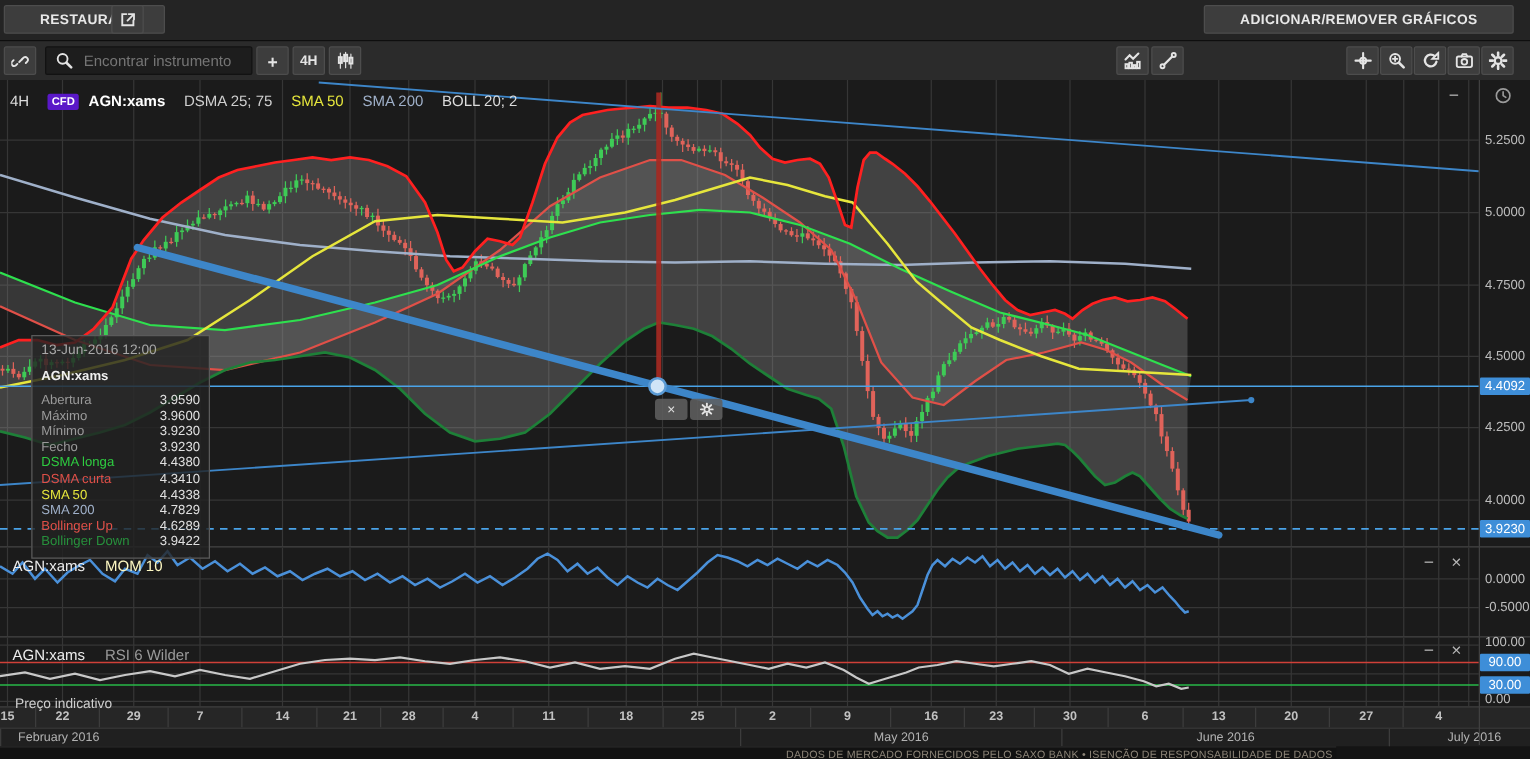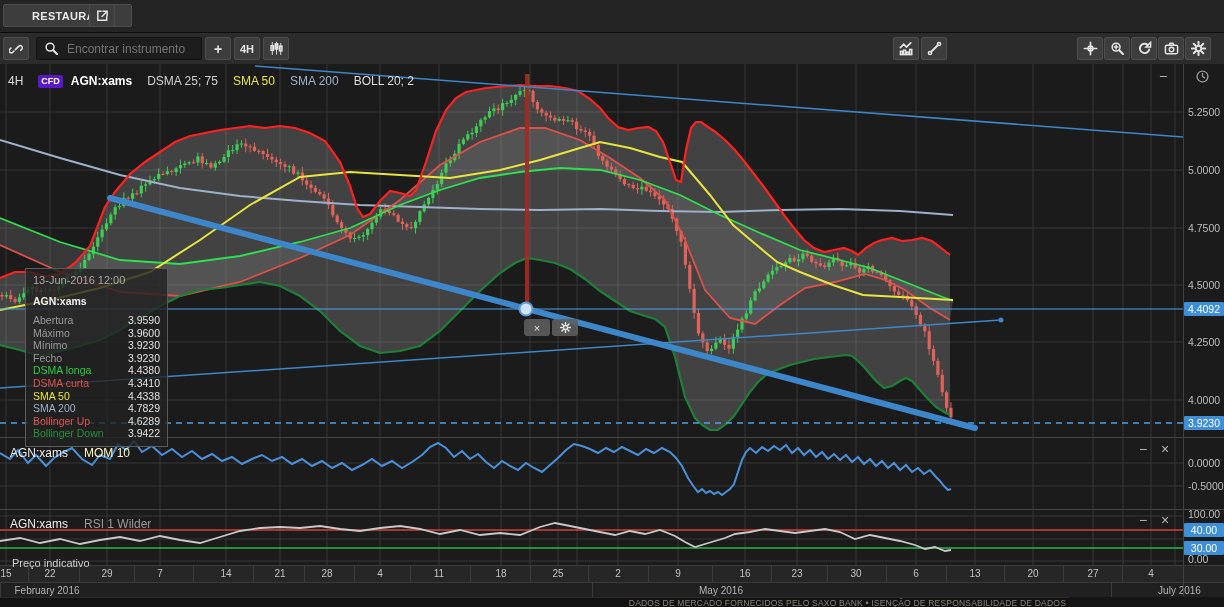--- a/index.html
+++ b/index.html
@@ -44,21 +44,21 @@
   #tooltip .date{color:#a8a8a8;margin-bottom:9px;font-size:11px;}
   #tooltip .sym{color:#f0f0f0;font-weight:bold;margin-bottom:7px;}
   #tooltip .row{display:flex;justify-content:space-between;line-height:12.6px;}
   #tooltip .row .v{color:#e0e0e0;}
   
   #anno-buttons{left:524px;top:319px;z-index:9;display:flex;gap:2px;}
   #anno-buttons div{width:26px;height:17px;background:rgba(95,95,95,.88);border-radius:3px;display:flex;
                     align-items:center;justify-content:center;color:#e0e0e0;font-size:11px;}
   
   #axis-days{left:0;top:565px;width:1224px;height:16px;background:#262626;border-top:1px solid #3e3e3e;z-index:3;}
-  .day-label{position:absolute;top:2px;transform:translateX(-50%);color:#c2c2c2;font-size:10px;font-weight:normal;}
+  .day-label{position:absolute;top:2px;transform:translateX(-50%);color:#c2c2c2;font-size:10px;font-weight:bold;}
   .day-sep{position:absolute;top:0;width:1px;height:16px;background:#3c3c3c;}
   #axis-months{left:0;top:582px;width:1224px;height:14px;background:#202020;border-top:1px solid #3a3a3a;z-index:3;}
   .month-cell{position:absolute;top:0;height:14px;border-left:1px solid #3c3c3c;box-sizing:border-box;
               display:flex;align-items:center;justify-content:center;color:#b2b2b2;font-size:10px;}
   #bottombar{left:0;top:597px;width:1069px;height:10px;background:#121212;border-top:1px solid #2a2a2a;z-index:3;}
   #disclaimer{position:absolute;right:3px;top:0px;font-size:8.5px;color:#8d8578;letter-spacing:.2px;}
   #preco-indicativo{left:12px;top:557px;z-index:10;font-size:11px;color:#cfcfcf;}
 </style>
 </head>
 <body>
@@ -126,20 +126,21 @@
   </defs>
 </svg>
 
 <div id="topbar" class="abs">
   <div class="tbtn" style="left:3px;">RESTAURAR</div>
   <div class="tbtn" style="left:89px;width:26px;padding:0;">
     <svg class="icon" viewBox="0 0 16 16">
         <use href="#i-popout"></use>
       </svg>
   </div>
+  <div class="tbtn" style="right:13px;">ADICIONAR/REMOVER GRÁFICOS</div>
 </div>
 
 <div id="toolbar" class="abs">
   <div class="ibtn" style="left:3px;">
     <svg class="icon" viewBox="0 0 16 16">
         <use href="#i-link"></use>
       </svg>
   </div>
   <div id="searchbox">
     <svg class="icon" style="margin:0 6px 0 7px;" viewBox="0 0 16 16">
@@ -822,21 +823,21 @@
       <line x1="0" y1="516" x2="1183" y2="516" stroke="#363636" stroke-width="1"></line>
       <line x1="0" y1="539" x2="1183" y2="539" stroke="#363636" stroke-width="1"></line>
       <line x1="0" y1="561" x2="1183" y2="561" stroke="#363636" stroke-width="1"></line>
       <line x1="0" y1="530" x2="1183" y2="530" stroke="#d04038" stroke-width="1.3"></line>
       <line x1="0" y1="548" x2="1183" y2="548" stroke="#28b848" stroke-width="1.3"></line>
       <path d="M0,541 L20,538 L40,543 L60,539 L80,544 L100,540 L120,537 L140,541 L160,536 L180,540 L200,543 L220,537 L240,531 L260,528 L280,527 L300,528 L320,526 L340,529 L360,531 L380,528 L400,526 L420,529 L440,534 L460,530 L480,535 L500,533 L520,535 L540,527 L555,523 L570,526 L585,529 L600,532 L615,535 L630,531 L645,534 L660,530 L675,536 L685,542 L695,547 L705,544 L715,541 L725,538 L735,534 L750,532 L765,529 L780,531 L795,533 L810,531 L825,529 L840,532 L855,539 L870,535 L885,538 L900,541 L915,545 L925,549 L935,547 L945,551 L951,550" stroke="#c8c8c8" stroke-width="1.8" fill="none"></path>
     </svg>
 </div>
 <div class="panel-label abs" style="left:10px;top:517px;">
   <span style="color:#ededed;margin-right:16px;">AGN:xams</span>
-  <span style="color:#9a9a9a;">RSI 1 Wilder</span>
+  <span style="color:#9a9a9a;">RSI 6 Wilder</span>
 </div>
 <div class="mini-btn abs" style="left:1135px;top:514px;">−</div>
 <div class="mini-btn abs" style="left:1157px;top:514px;">×</div>
 
 <div id="preco-indicativo" class="abs">Preço indicativo</div>
 
 <div id="axis-sep" class="abs"></div>
 <div id="axis-days" class="abs">
     <div class="day-label" style="left: 6px;">15</div>
     <div class="day-sep" style="left: 28px;"></div>
@@ -876,33 +877,34 @@
     <div class="day-sep" style="left: 1004px;"></div>
     <div class="day-label" style="left: 1033px;">20</div>
     <div class="day-sep" style="left: 1063px;"></div>
     <div class="day-label" style="left: 1093px;">27</div>
     <div class="day-sep" style="left: 1122px;"></div>
     <div class="day-label" style="left: 1151px;">4</div>
   </div>
 <div id="axis-months" class="abs">
     <div class="month-cell" style="left: 0px; width: 93px;">February 2016</div>
     <div class="month-cell" style="left: 592px; width: 257px;">May 2016</div>
+    <div class="month-cell" style="left: 849px; width: 262px;">June 2016</div>
     <div class="month-cell" style="left: 1111px; width: 136px;">July 2016</div>
   </div>
 <div id="bottombar" class="abs">
   <div id="disclaimer">DADOS DE MERCADO FORNECIDOS PELO SAXO BANK • ISENÇÃO DE RESPONSABILIDADE DE DADOS</div>
 </div>
 <div id="price-axis-labels">
     <div class="axis-label abs" style="top: 106px;">5.2500</div>
     <div class="axis-label abs" style="top: 164px;">5.0000</div>
     <div class="axis-label abs" style="top: 222px;">4.7500</div>
     <div class="axis-label abs" style="top: 279px;">4.5000</div>
     <div class="axis-label abs" style="top: 336px;">4.2500</div>
     <div class="axis-label abs" style="top: 394px;">4.0000</div>
     <div class="axis-badge abs" style="top: 302px;">4.4092</div>
     <div class="axis-badge abs" style="top: 416px;">3.9230</div>
     <div class="axis-label abs" style="top: 457px;">0.0000</div>
     <div class="axis-label abs" style="top: 480px;">-0.5000</div>
     <div class="axis-label abs" style="top: 508px;">100.00</div>
     <div class="axis-label abs" style="top: 553px;">0.00</div>
-    <div class="axis-badge abs" style="top: 523px;">40.00</div>
+    <div class="axis-badge abs" style="top: 523px;">90.00</div>
     <div class="axis-badge abs" style="top: 541px;">30.00</div>
   </div>
 
 </body></html>

